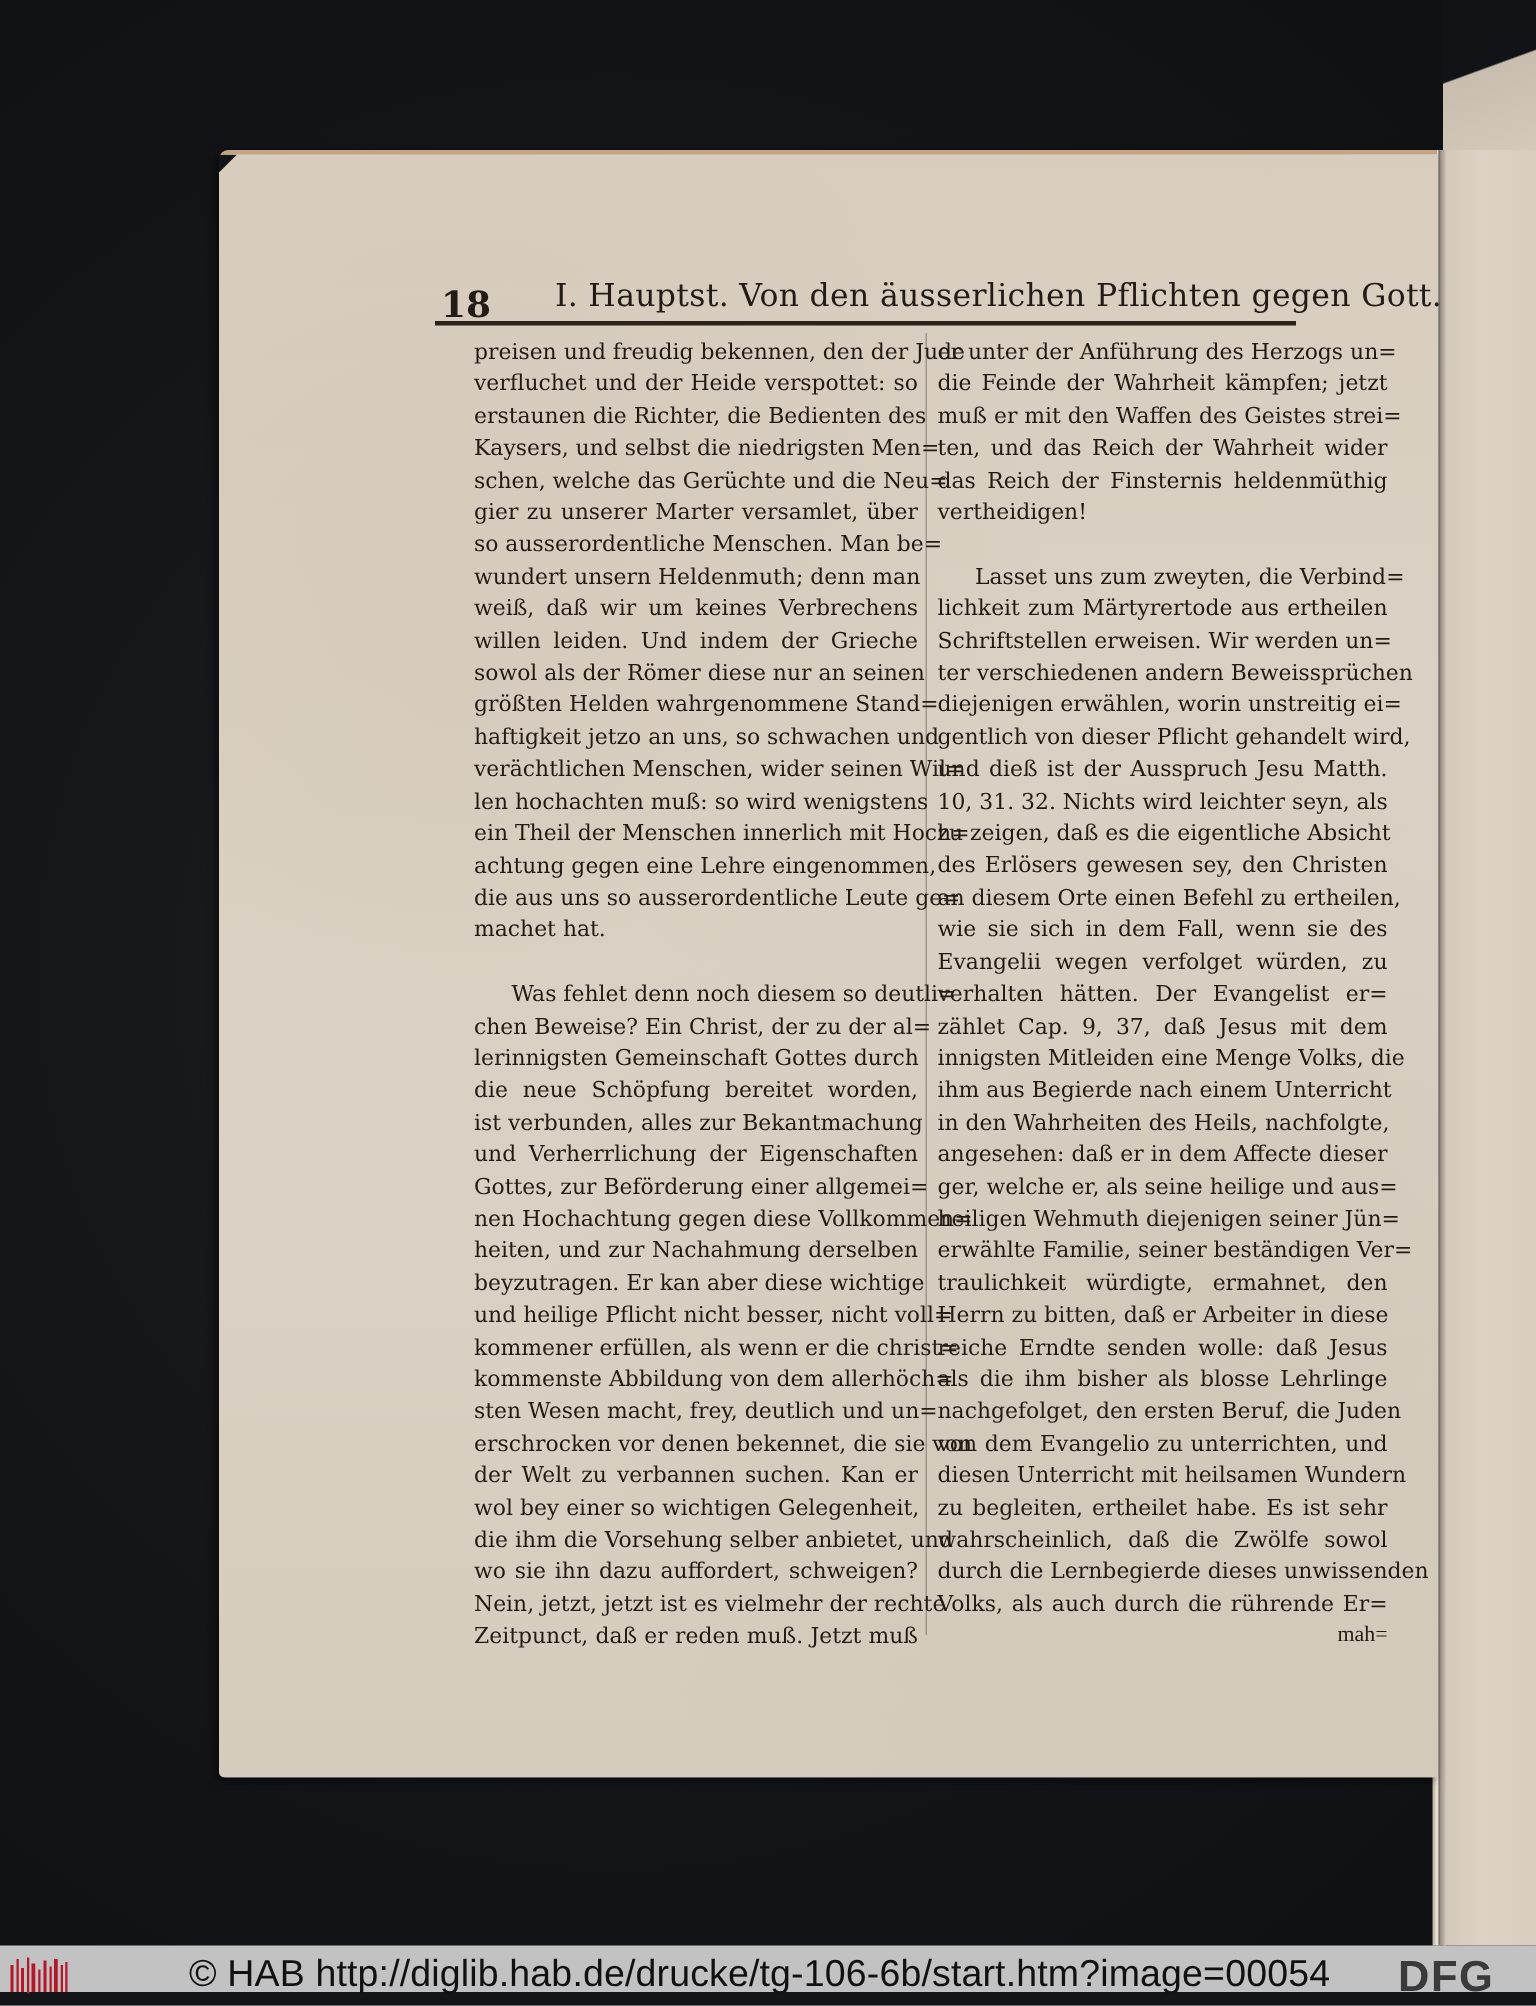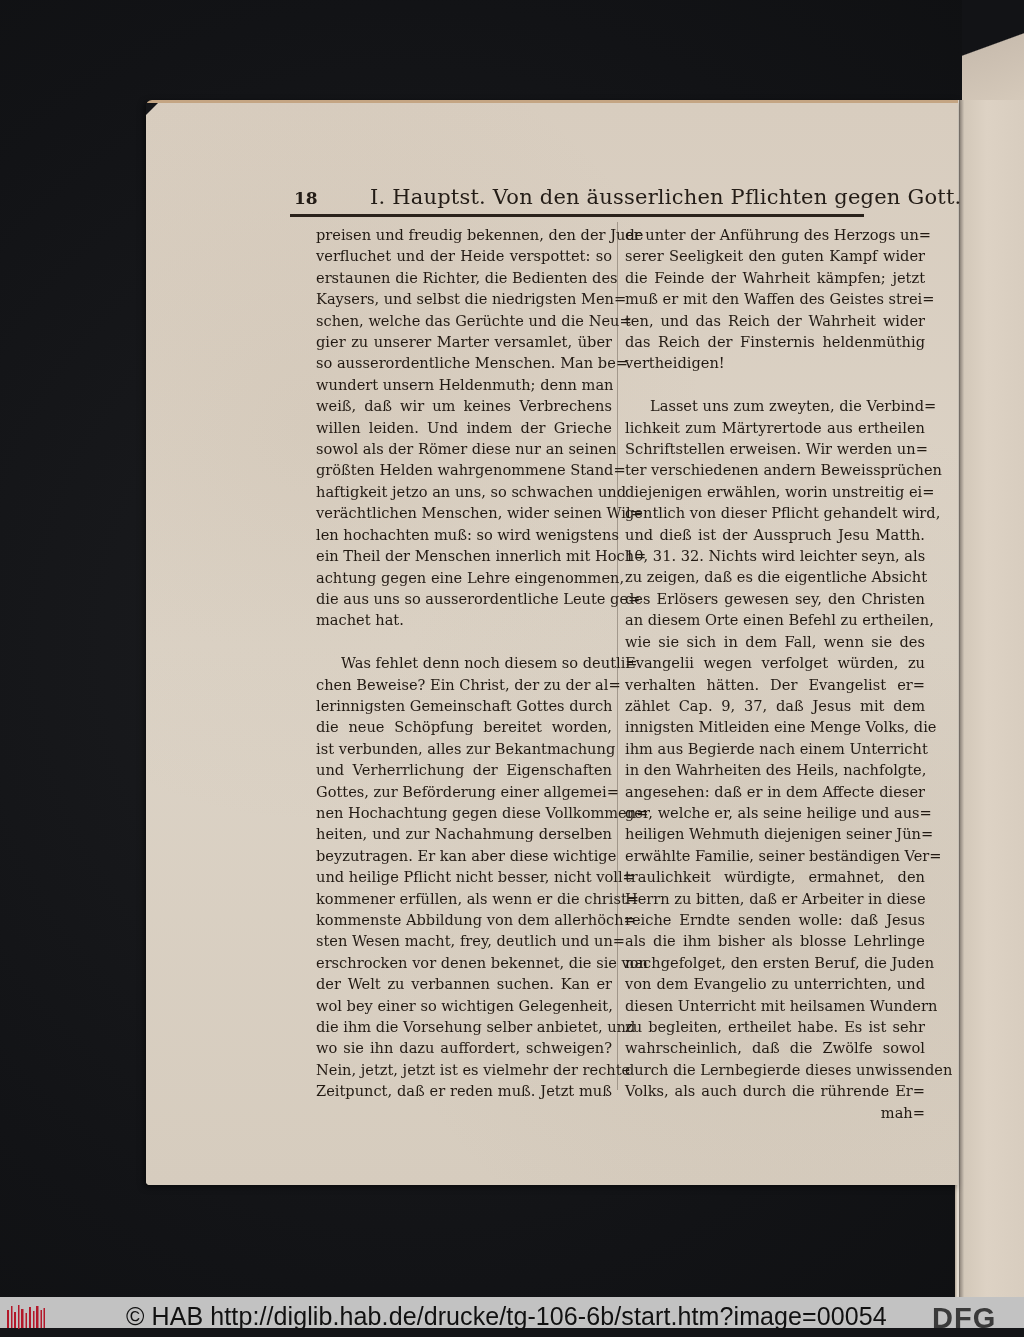--- a/index.html
+++ b/index.html
@@ -85,21 +85,21 @@
   .running-head {
     position: absolute;
     left: 294px; top: 184px;
     width: 570px;
     height: 30px;
     color: #231c16;
   }
   .page-number {
     position: absolute;
     left: 0; top: 4px;
-    font-size: 17px;
+    font-size: 24px;
     font-weight: bold;
     font-family: "DejaVu Serif", serif;
   }
   .head-title {
     position: absolute;
     left: 76px; top: 1px;
     font-size: 21px;
     font-family: "DejaVu Serif", serif;
     letter-spacing: 0.2px;
     white-space: nowrap;
@@ -146,20 +146,21 @@
     text-align-last: justify;
   }
   .para .line.last {
     text-align-last: left;
   }
   .para .line.indent {
     padding-left: 25px;
   }
   .para .line.right-aligned {
     text-align-last: right;
+    font-family: Liberation Serif, serif;
   }
   .gap {
     height: 21.4px;
   }
   
   .footer {
     position: absolute;
     left: 0; top: 1297px;
     width: 1024px; height: 31px;
     background: #c2c2c2;
@@ -250,21 +251,20 @@
       <span class="line">die ihm die Vorsehung selber anbietet, und</span>
       <span class="line">wo sie ihn dazu auffordert, schweigen?</span>
       <span class="line">Nein, jetzt, jetzt ist es vielmehr der rechte</span>
       <span class="line">Zeitpunct, daß er reden muß. Jetzt muß</span>
     </p>
   </div>
 <div class="col-divider"></div>
 <div class="column right" id="col-right">
     <p class="para">
       <span class="line">er unter der Anführung des Herzogs un=</span>
-      <span class="line">serer Seeligkeit den guten Kampf wider</span>
       <span class="line">die Feinde der Wahrheit kämpfen; jetzt</span>
       <span class="line">muß er mit den Waffen des Geistes strei=</span>
       <span class="line">ten, und das Reich der Wahrheit wider</span>
       <span class="line">das Reich der Finsternis heldenmüthig</span>
       <span class="line last">vertheidigen!</span>
     </p>
     <div class="gap"></div>
     <p class="para">
       <span class="line indent">Lasset uns zum zweyten, die Verbind=</span>
       <span class="line">lichkeit zum Märtyrertode aus ertheilen</span>

